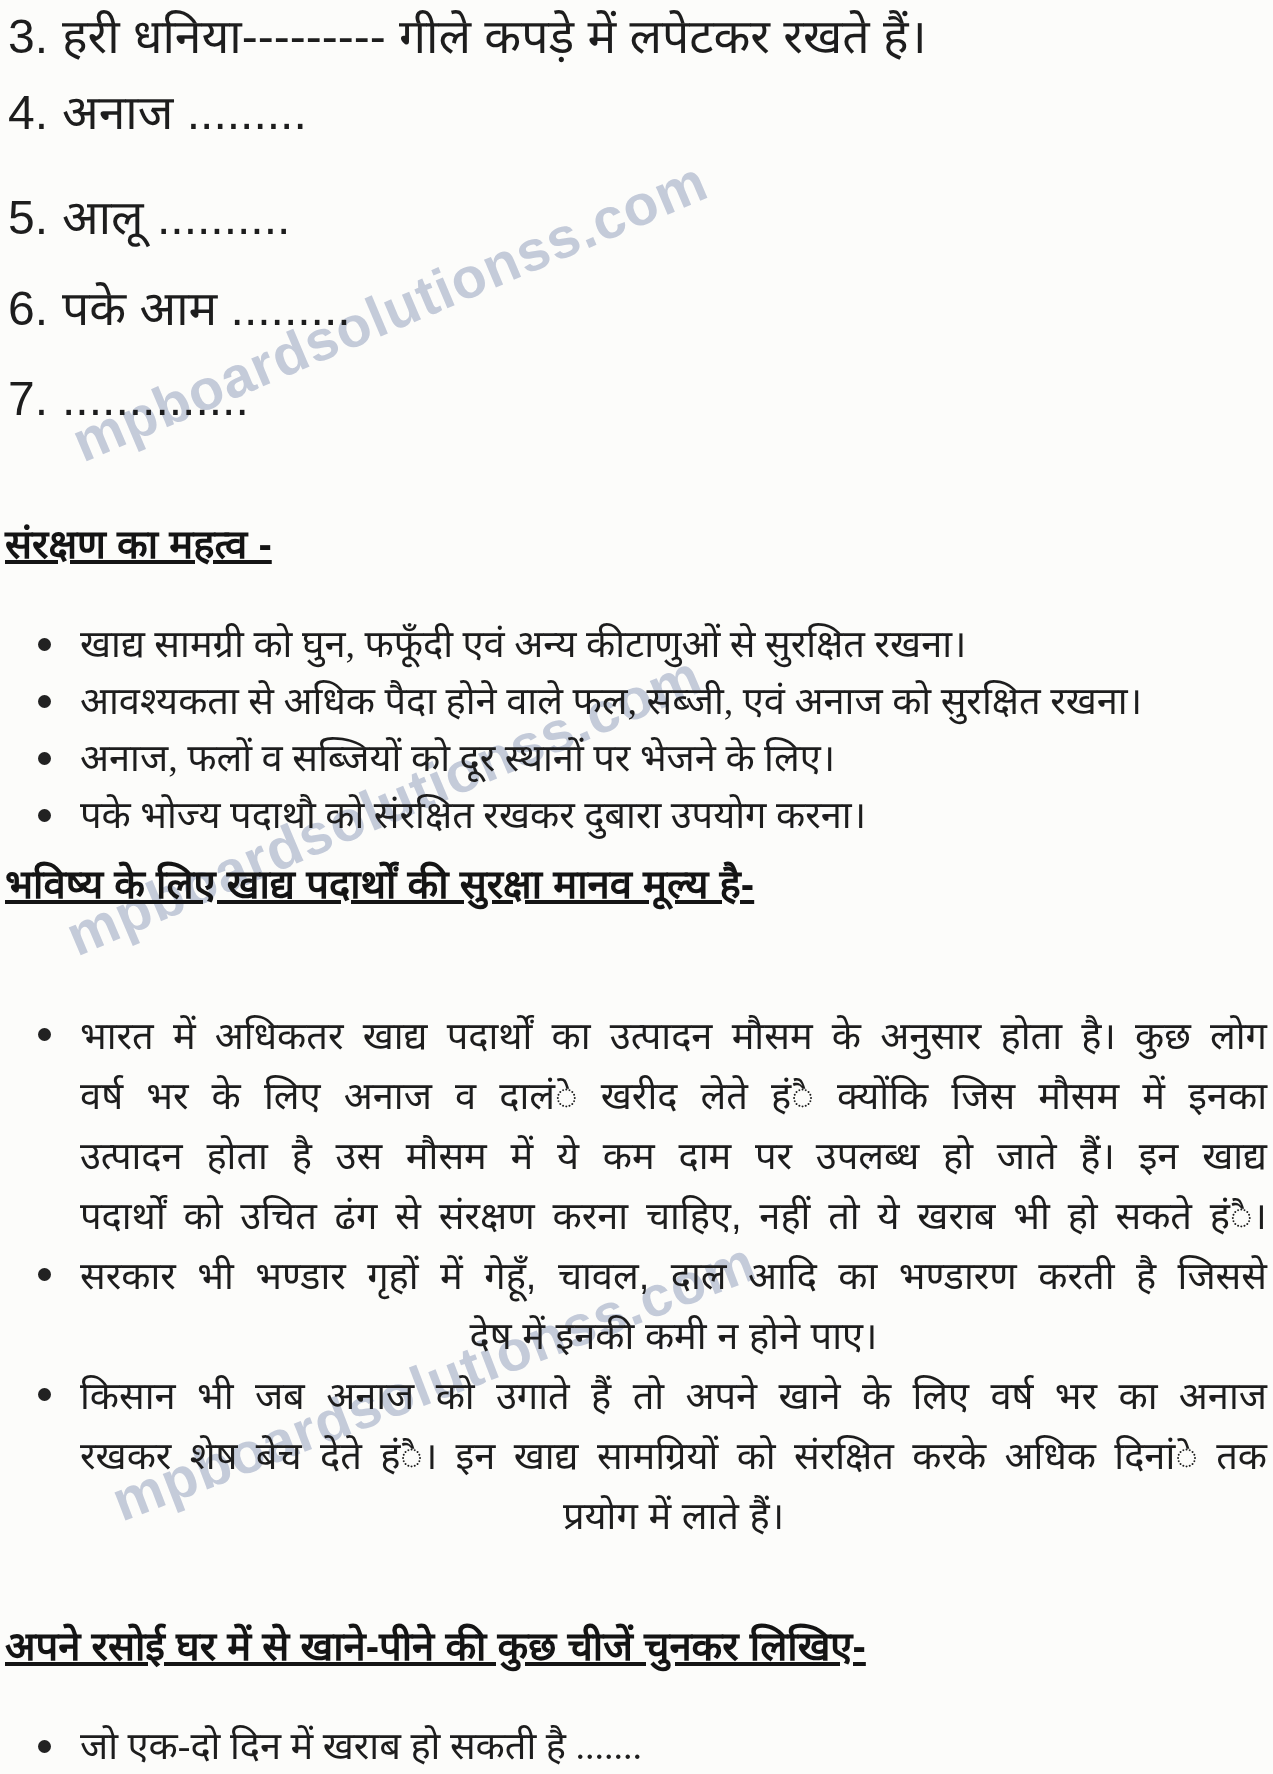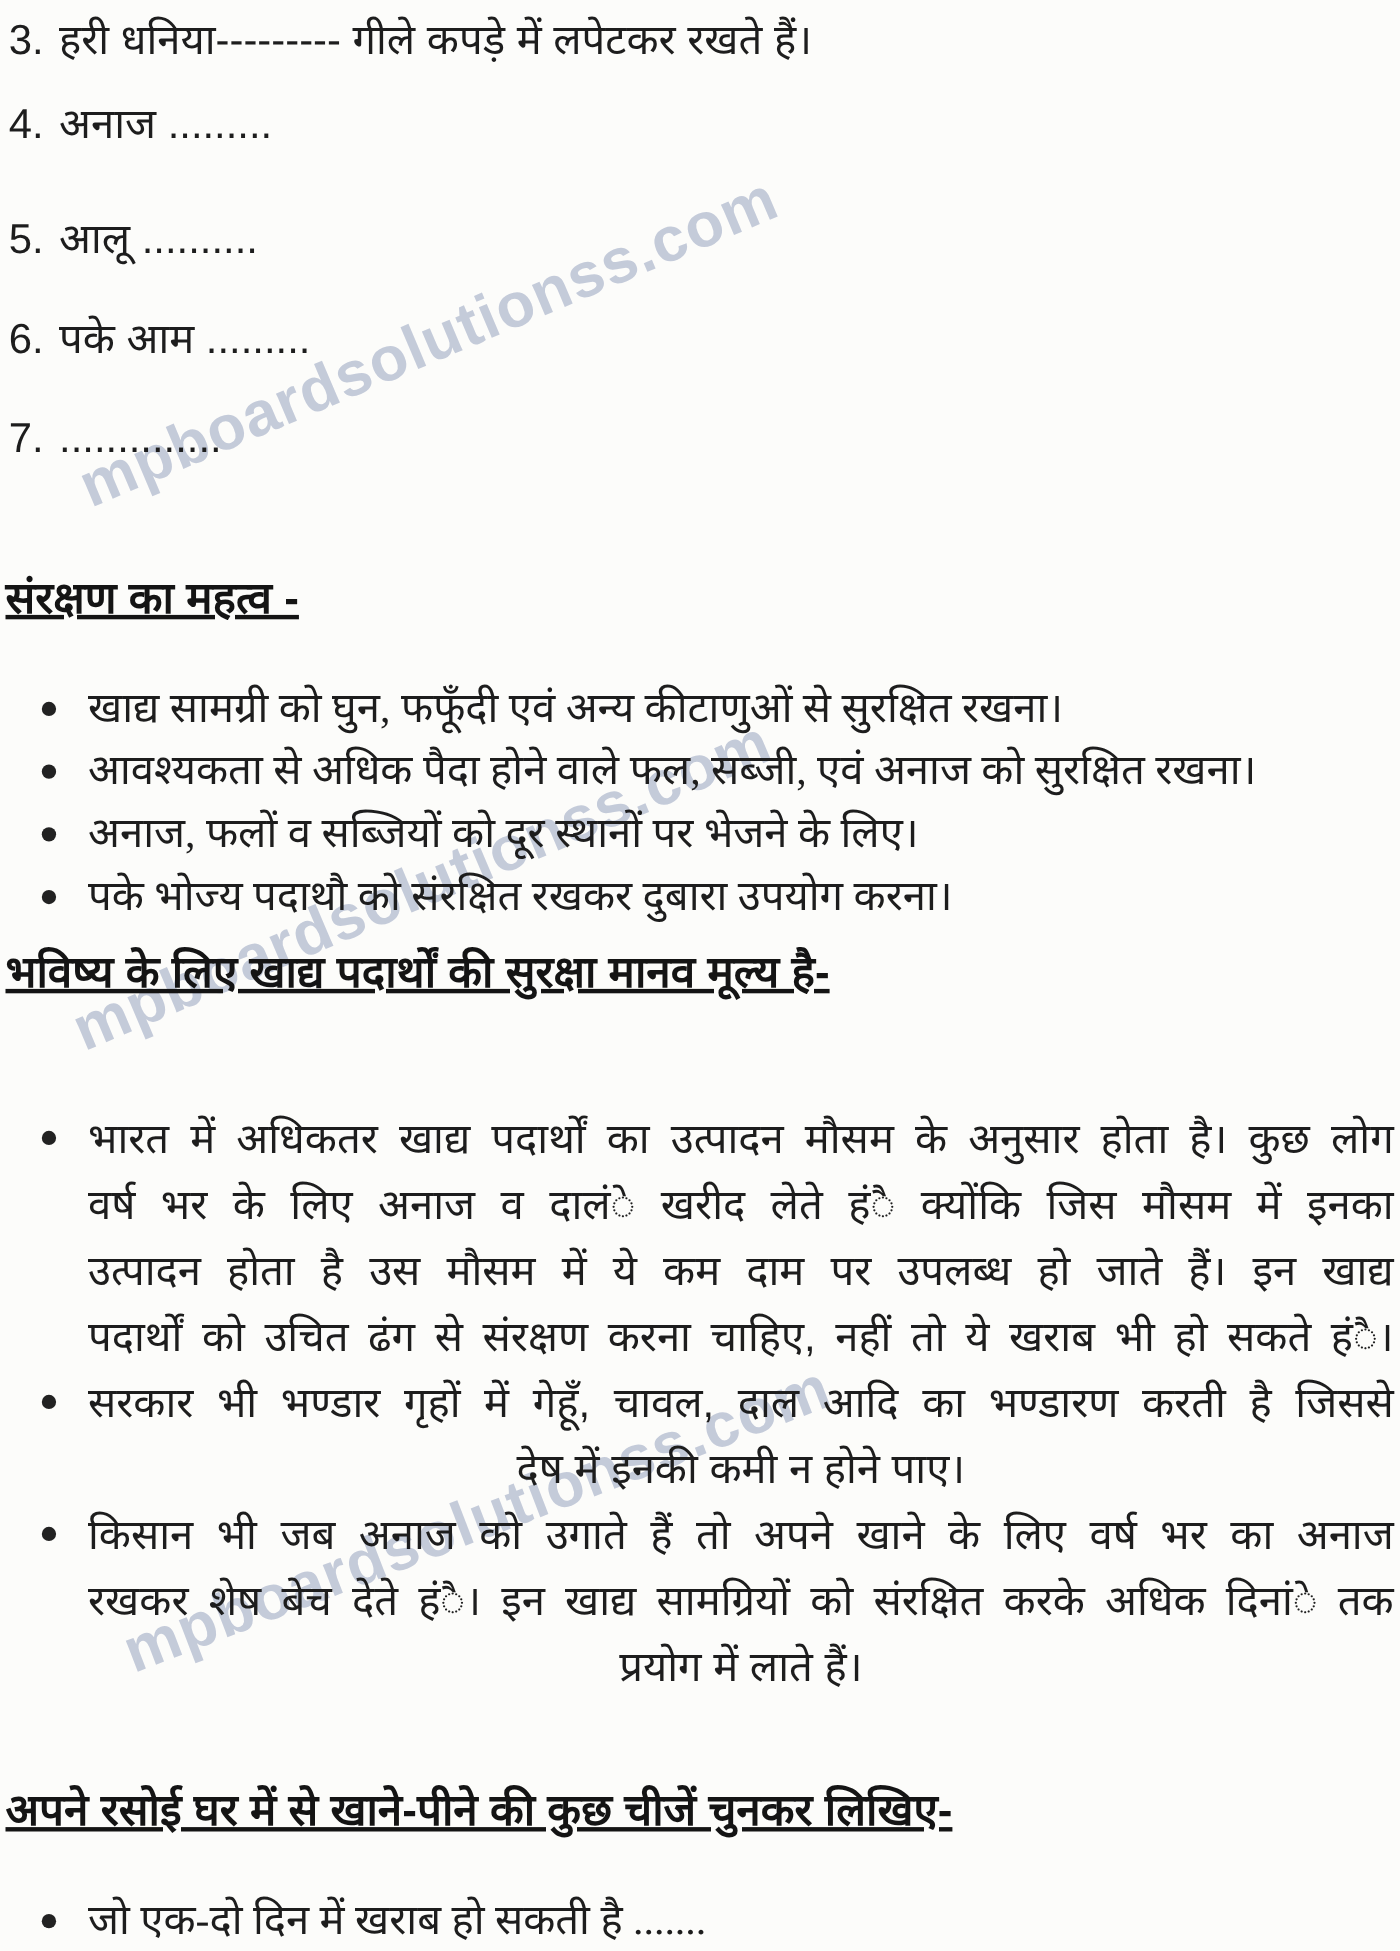--- a/index.html
+++ b/index.html
@@ -26,21 +26,21 @@
     user-select:none;
   }
   .wm1 { left:48px;  top:278px; }
   .wm2 { left:42px;  top:772px; }
   .wm3 { left:92px;  top:1348px; transform:rotate(-21deg); }
 
   .content { position:absolute; inset:0; z-index:1; }
 
   .fill-item {
     position:absolute; left:8px;
-    font-size:38px; line-height:50px;
+    font-size:48px; line-height:50px;
     white-space:nowrap;
   }
   .fill-item .num { margin-right:14px; }
 
   .heading {
     position:absolute; left:5px; right:10px;
     margin:0;
     font-size:40px; line-height:48px;
     font-weight:bold; color:#141414;
     white-space:nowrap;

